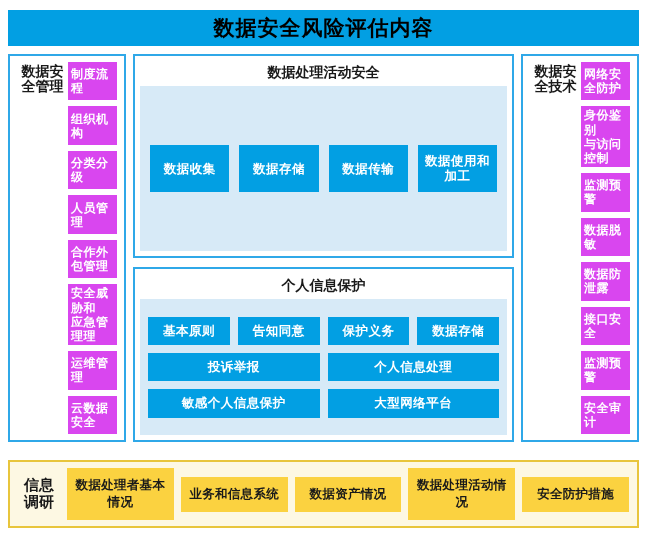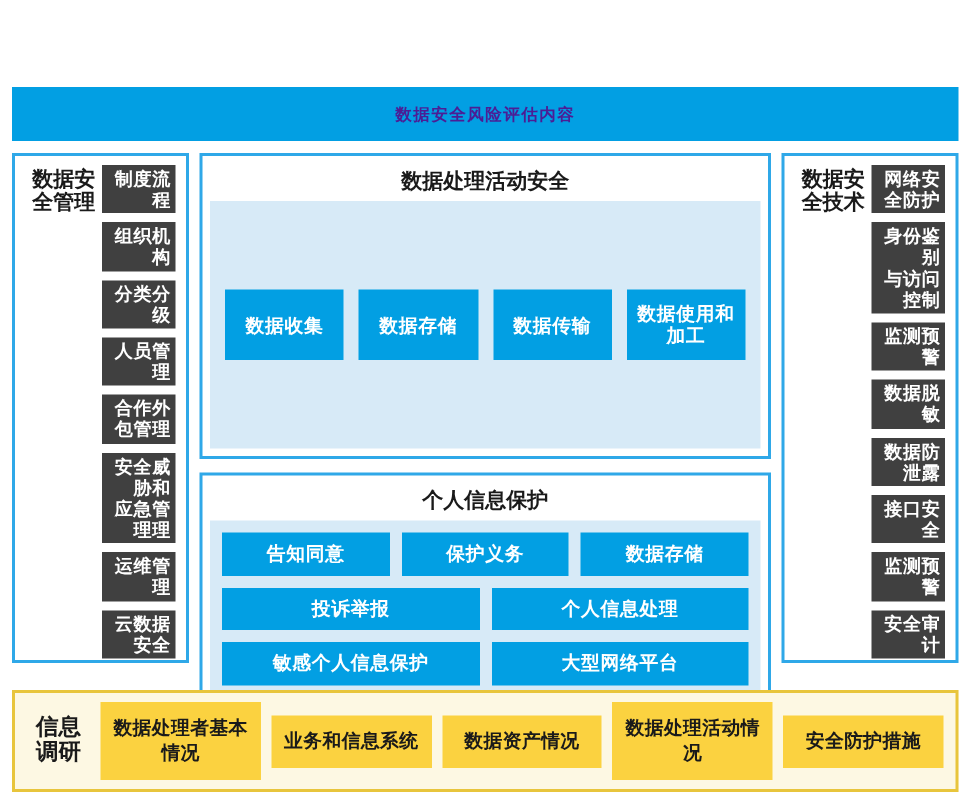--- a/index.html
+++ b/index.html
@@ -8,40 +8,40 @@
     background:#ffffff;
     font-family:"Liberation Sans","DejaVu Sans",sans-serif;
     overflow:hidden;
   }
   .page{position:relative;width:647px;height:536px;box-sizing:border-box;padding:10px 8px 8px 8px;display:flex;flex-direction:column;}
 
   
   .header{
     height:36px;flex:0 0 36px;background:#029fe3;
     display:flex;align-items:center;justify-content:center;
-    color:#4c1d95;font-size:11px;font-weight:bold;letter-spacing:1px;margin-top:48px;
+    color:#000000;font-size:21px;font-weight:bold;letter-spacing:1px;
   }
 
   
   .columns{display:flex;flex:1 1 auto;margin-top:8px;gap:7px;min-height:0;}
 
   .side-col{
     width:118px;flex:0 0 118px;
     border:2px solid #2fa8e8;background:#ffffff;
     box-sizing:border-box;padding:6px 7px 6px 7px;
     display:flex;flex-direction:row;
   }
   .side-title{
     text-align:center;font-size:14px;font-weight:bold;color:#1a1a1a;
     padding:2px 0 5px 0;line-height:1.1;
   }
   .side-list{flex:1 1 auto;display:flex;flex-direction:column;gap:6px;}
   .chip{
-    background:#404040;color:#ffffff;font-size:12px;font-weight:bold;
-    display:flex;align-items:center;justify-content:center;text-align:right;
+    background:#d946ef;color:#ffffff;font-size:12px;font-weight:bold;
+    display:flex;align-items:center;justify-content:center;text-align:left;
     line-height:1.18;letter-spacing:.5px;box-sizing:border-box;
     flex:1 1 0;padding:2px 3px;
   }
   .chip.two-line{white-space:pre-line;}
 
   
   .center-col{flex:1 1 auto;display:flex;flex-direction:column;gap:9px;min-width:0;}
 
   .panel{
     border:2px solid #2fa8e8;background:#ffffff;box-sizing:border-box;
@@ -121,20 +121,21 @@
             <div class="cchip g1">数据传输</div>
             <div class="cchip g1">数据使用和加工</div>
           </div>
         </div>
       </div>
 
       <div class="panel bottom">
         <div class="panel-title">个人信息保护</div>
         <div class="panel-body">
           <div class="row">
+            <div class="cchip g1">基本原则</div>
             <div class="cchip g1">告知同意</div>
             <div class="cchip g1">保护义务</div>
             <div class="cchip g1">数据存储</div>
           </div>
           <div class="row">
             <div class="cchip g1">投诉举报</div>
             <div class="cchip g1">个人信息处理</div>
           </div>
           <div class="row">
             <div class="cchip g1">敏感个人信息保护</div>

